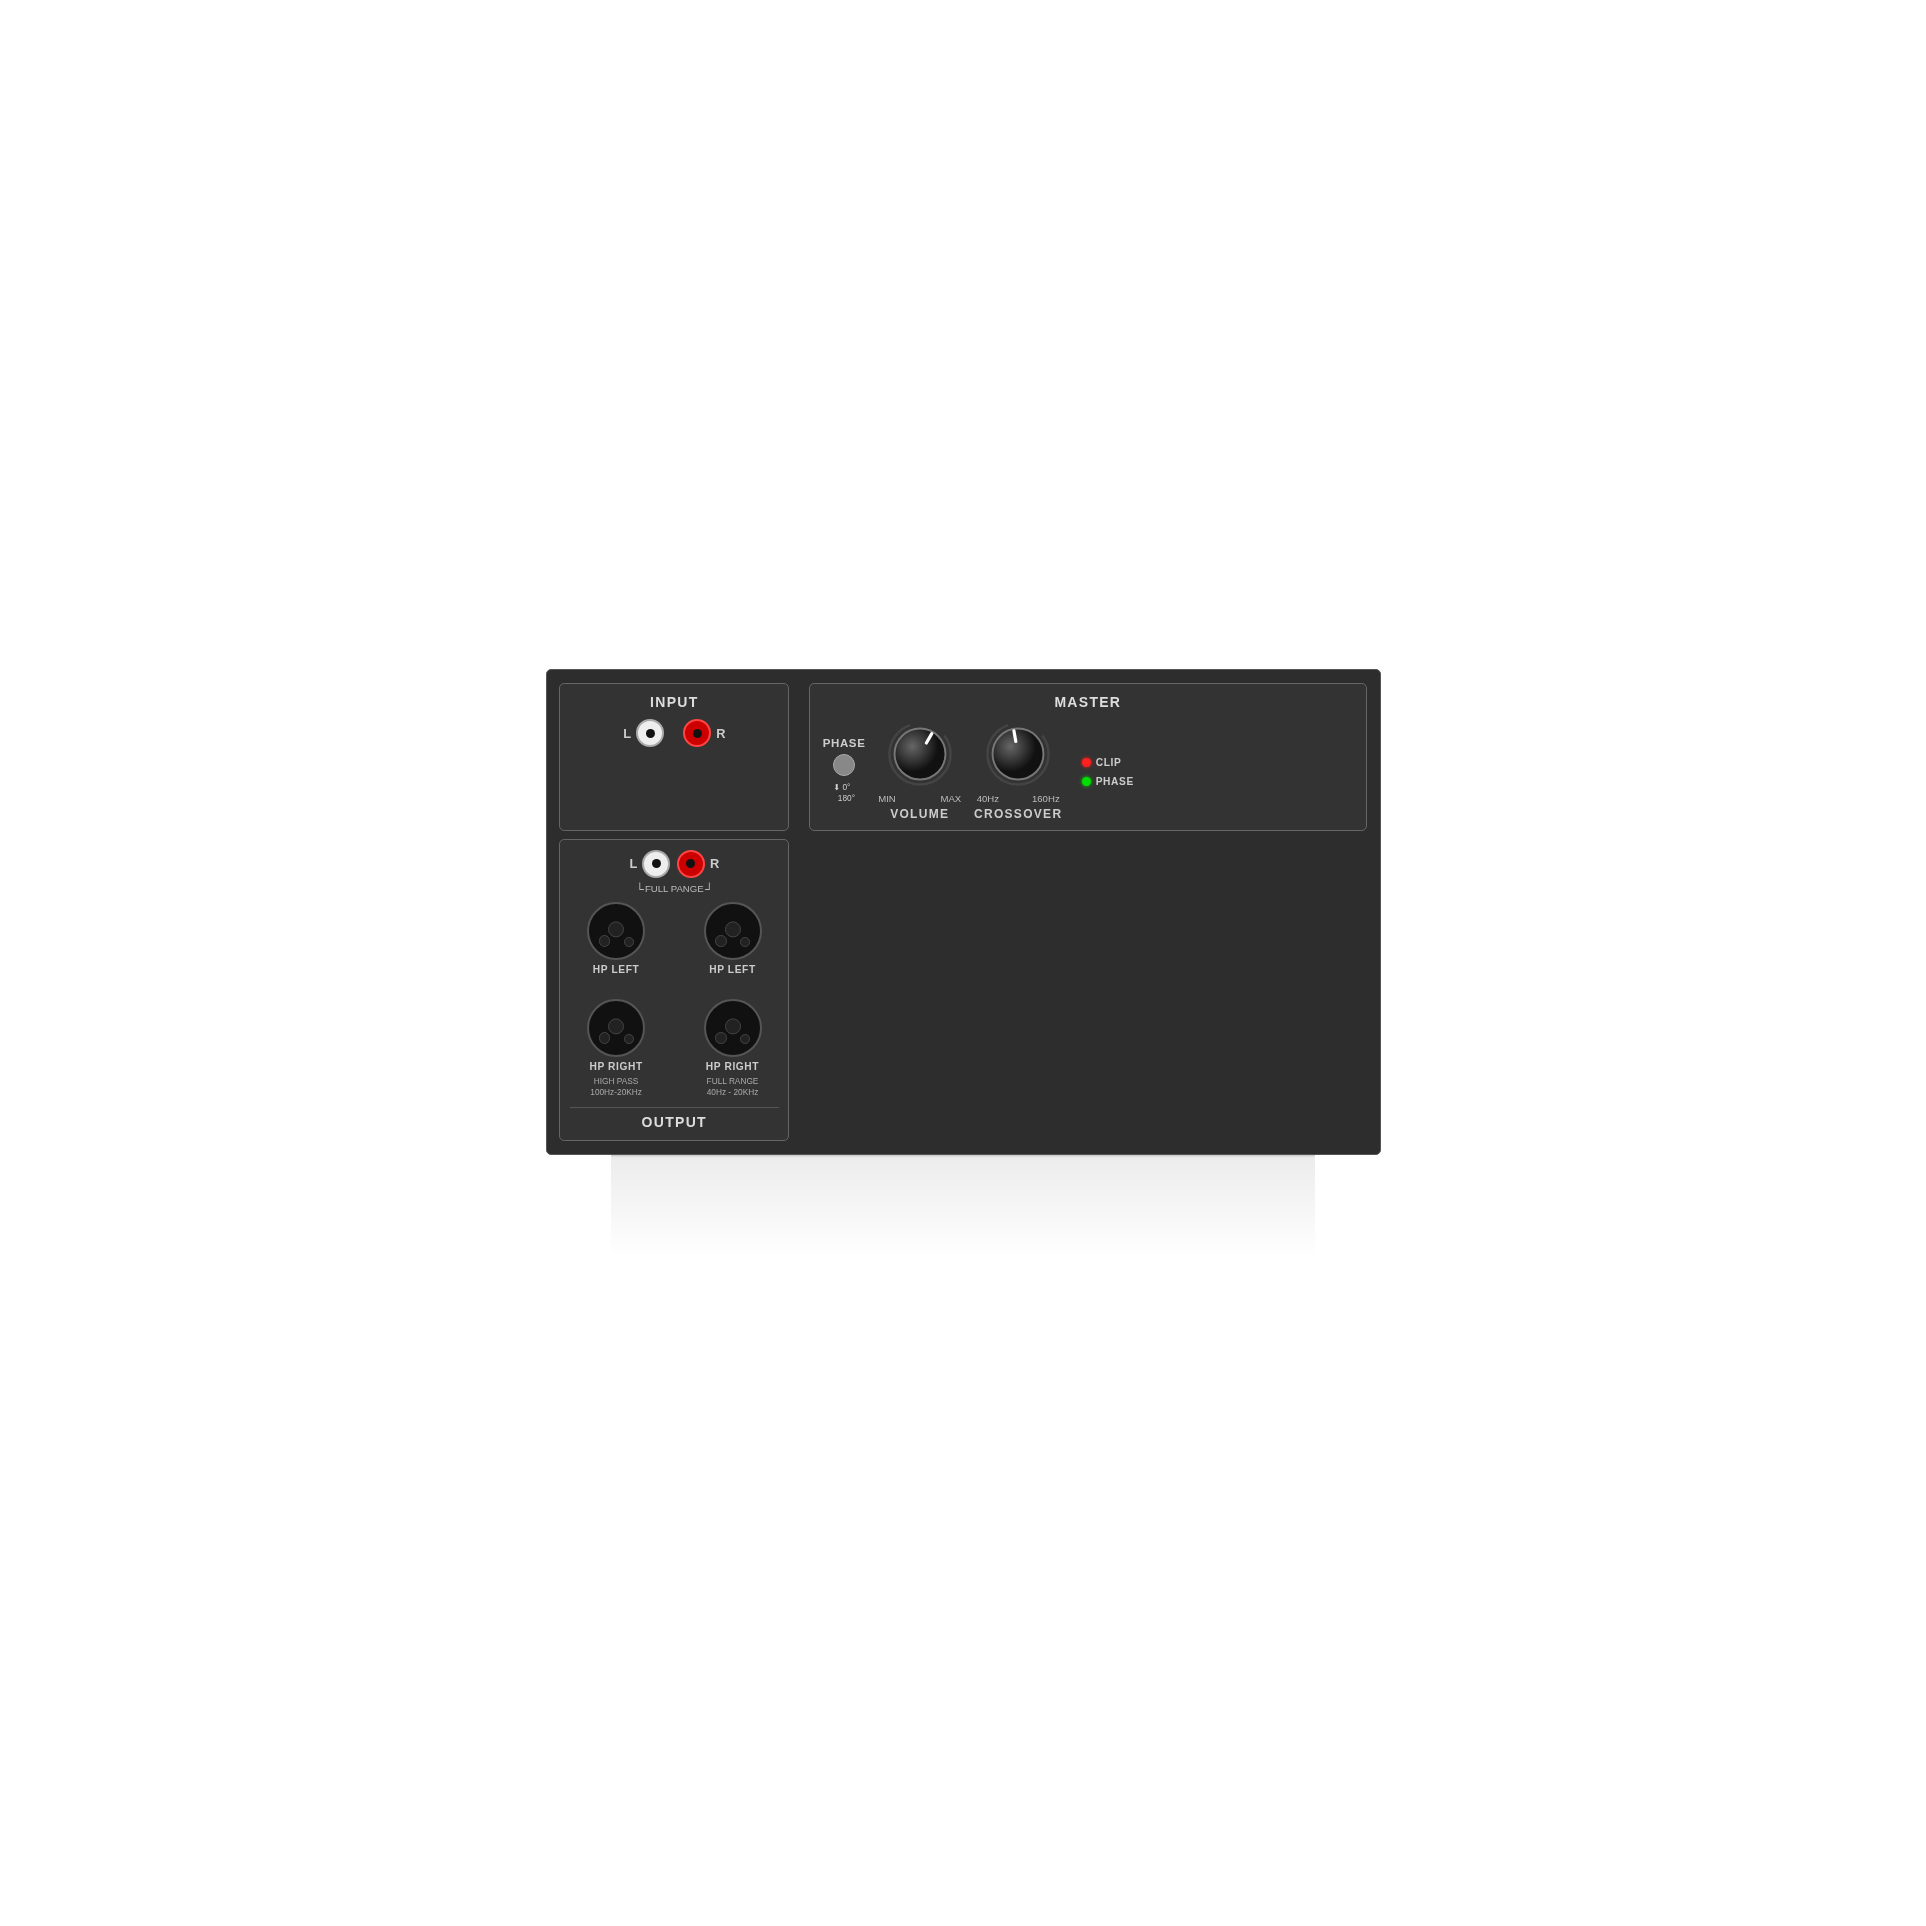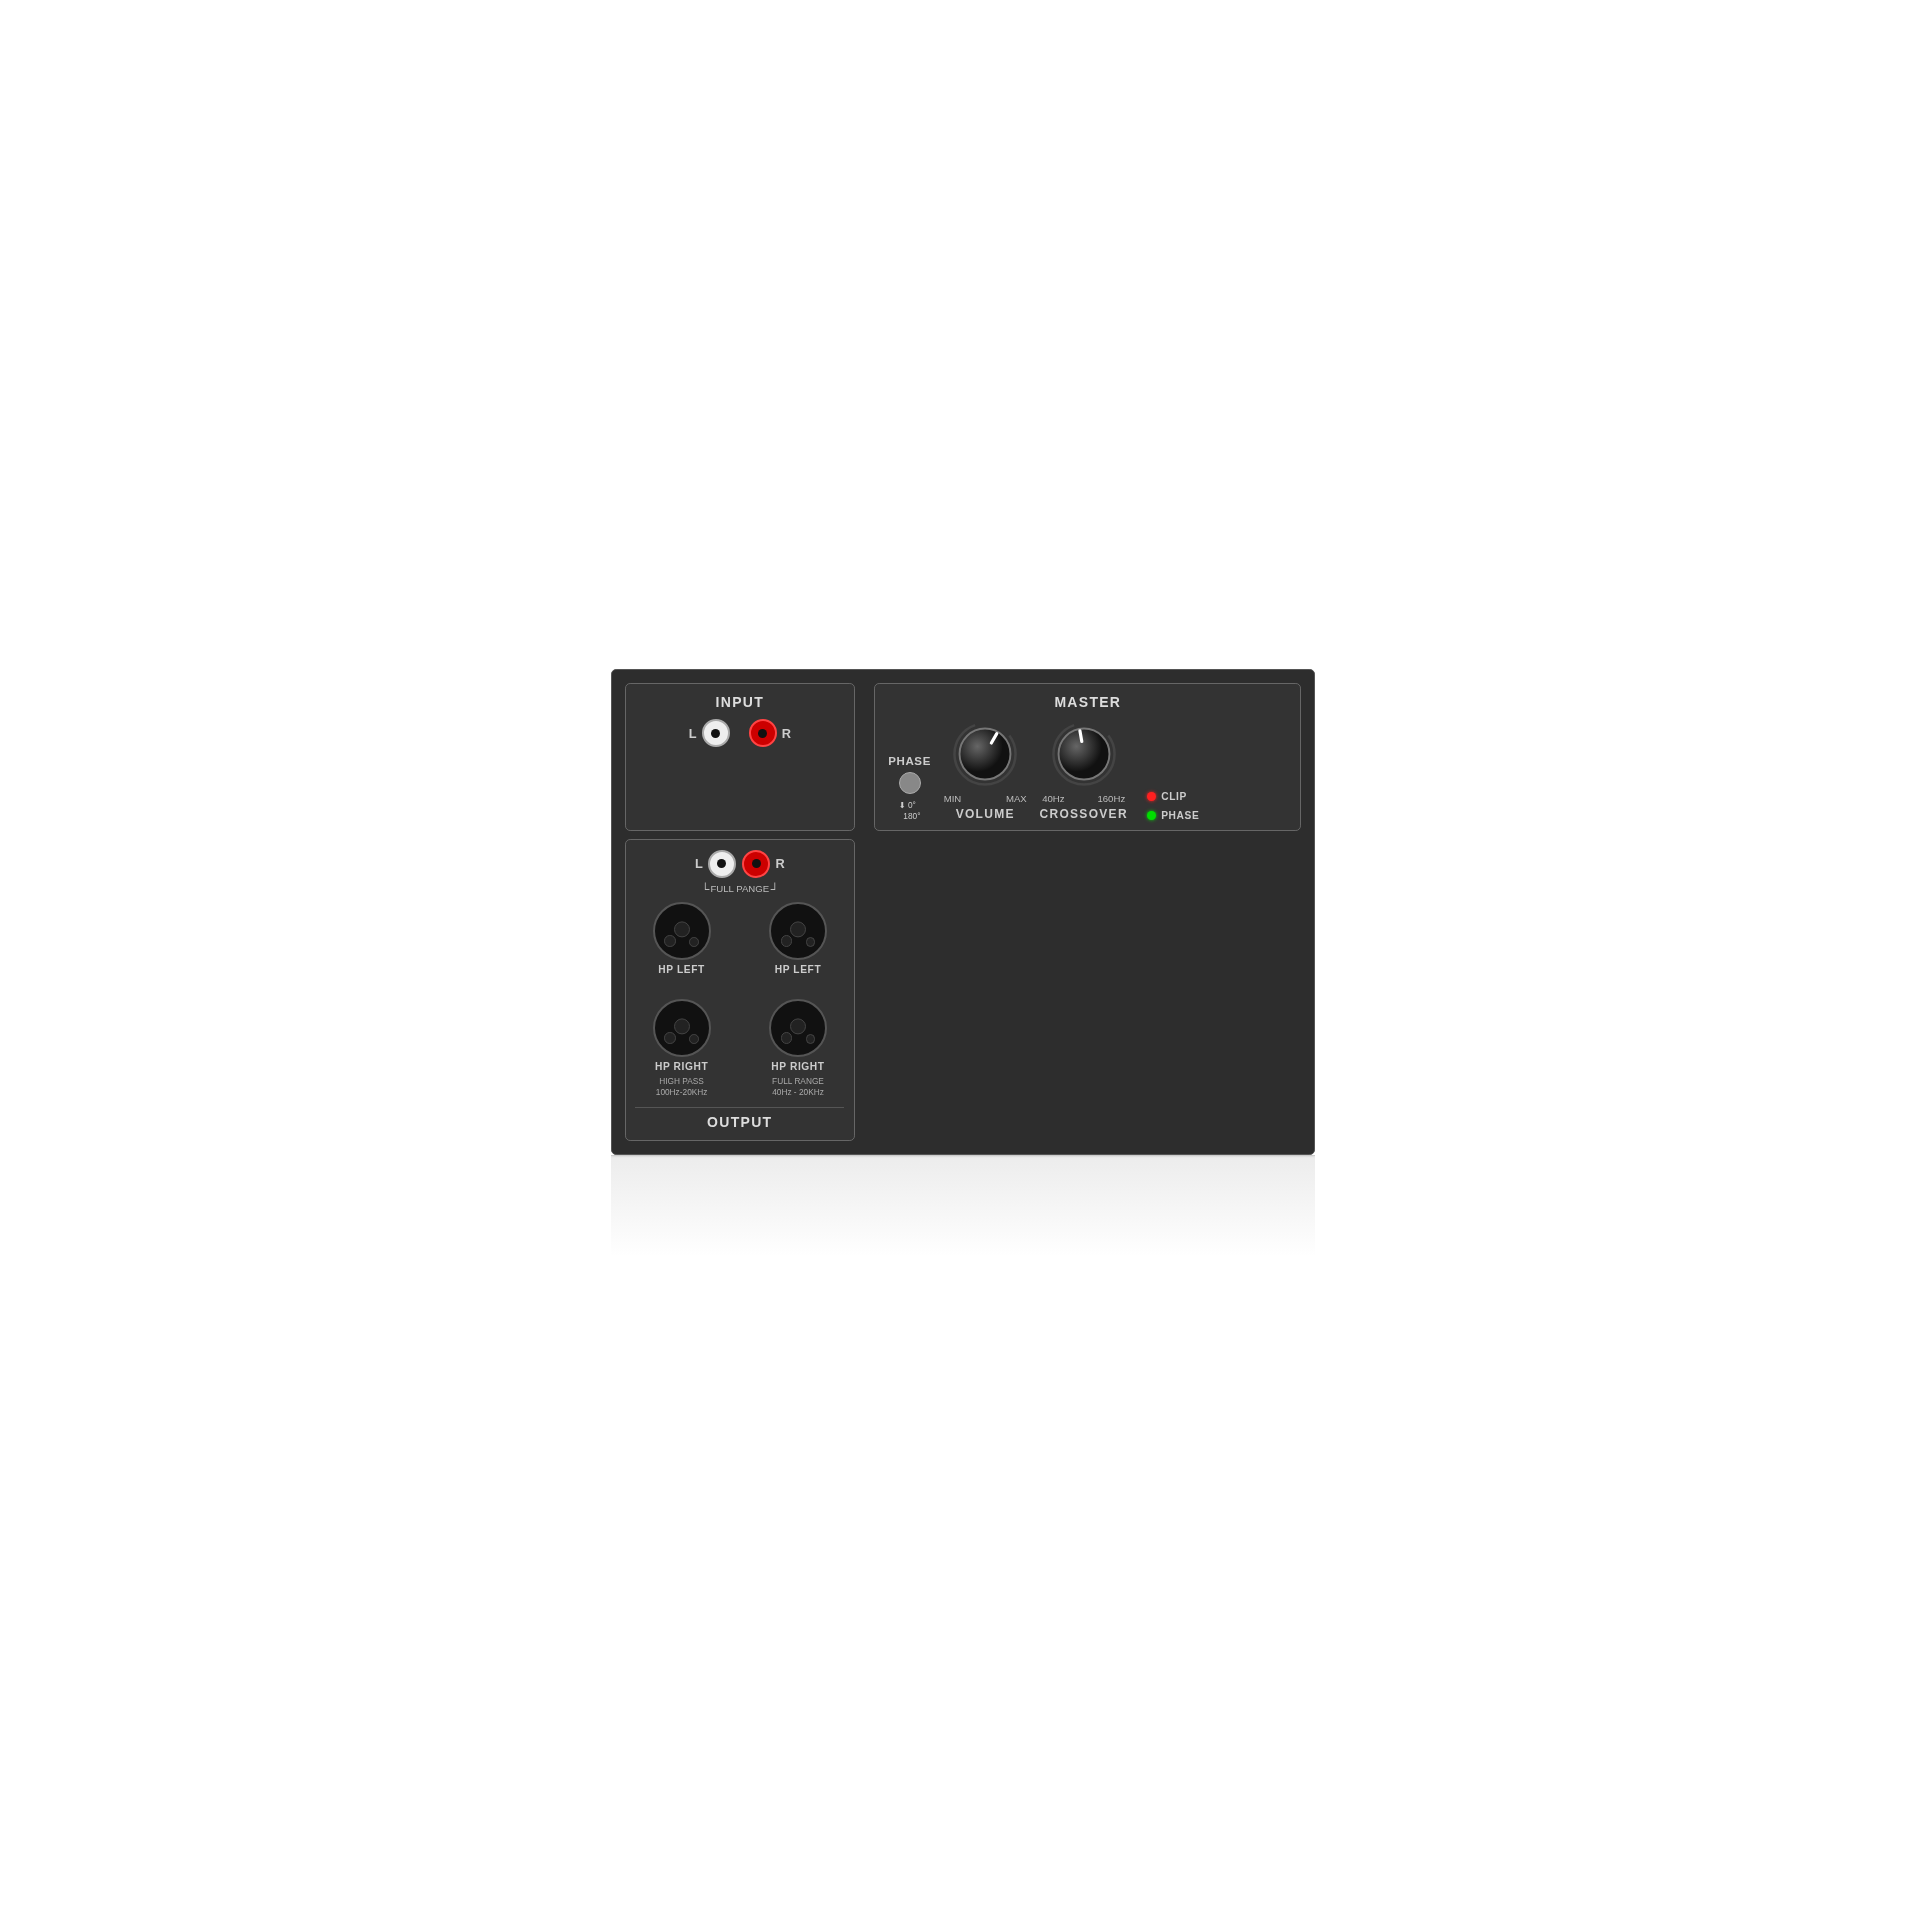--- a/index.html
+++ b/index.html
@@ -14,21 +14,21 @@
     }
 
     .main-container {
       width: 896px;
       display: flex;
       flex-direction: column;
       align-items: center;
     }
 
     .device-panel {
-      width: 704px;
+      width: 835px;
       background: #2d2d2d;
       border: 1.9px solid #555;
       border-radius: 5.1px;
       padding: 12.8px;
       display: flex;
       flex-direction: column;
       gap: 7.7px;
     }
 
     .top-row {
@@ -176,21 +176,21 @@
       background: #333;
       border: 1.3px solid #666;
       border-radius: 5.1px;
       padding: 9.6px 12.8px;
       flex: 1;
       margin-left: 12px;
     }
 
     .master-controls {
       display: flex;
-      align-items: flex-end;
+      align-items: center;
       gap: 12.8px;
       margin-top: 6.4px;
     }
 
     .phase-control {
       display: flex;
       flex-direction: column;
       align-items: center;
       gap: 5.1px;
     }

